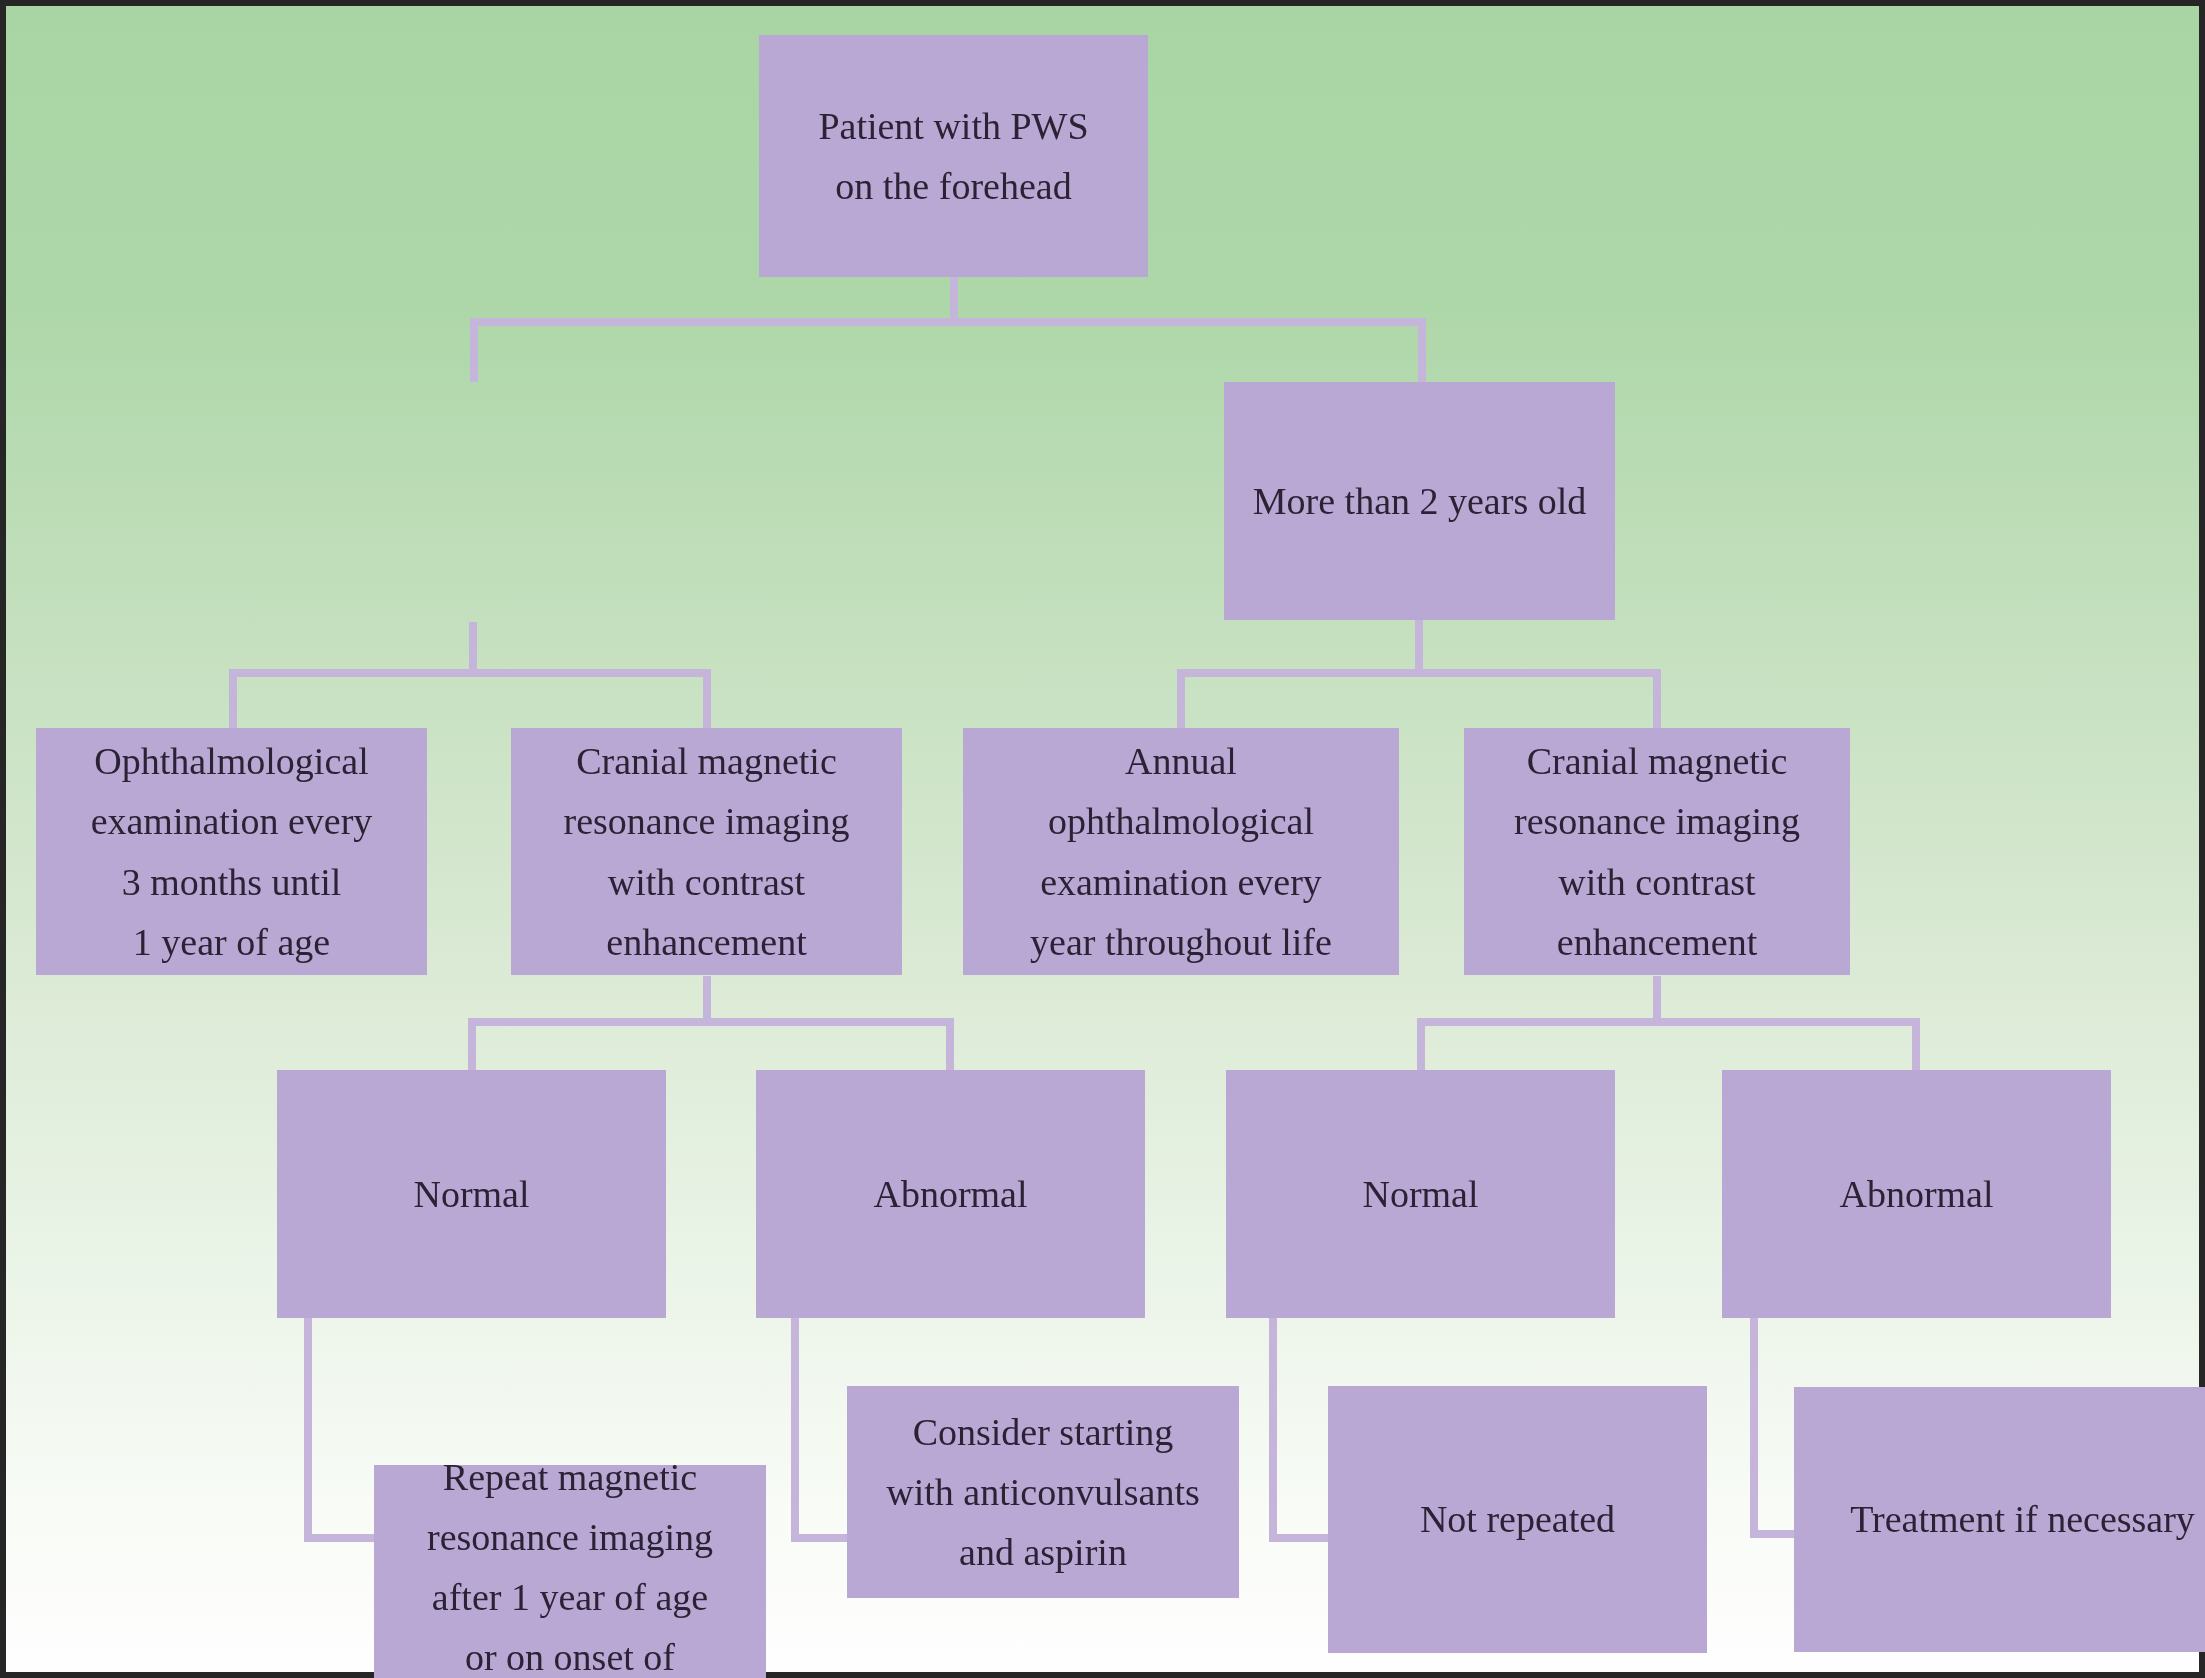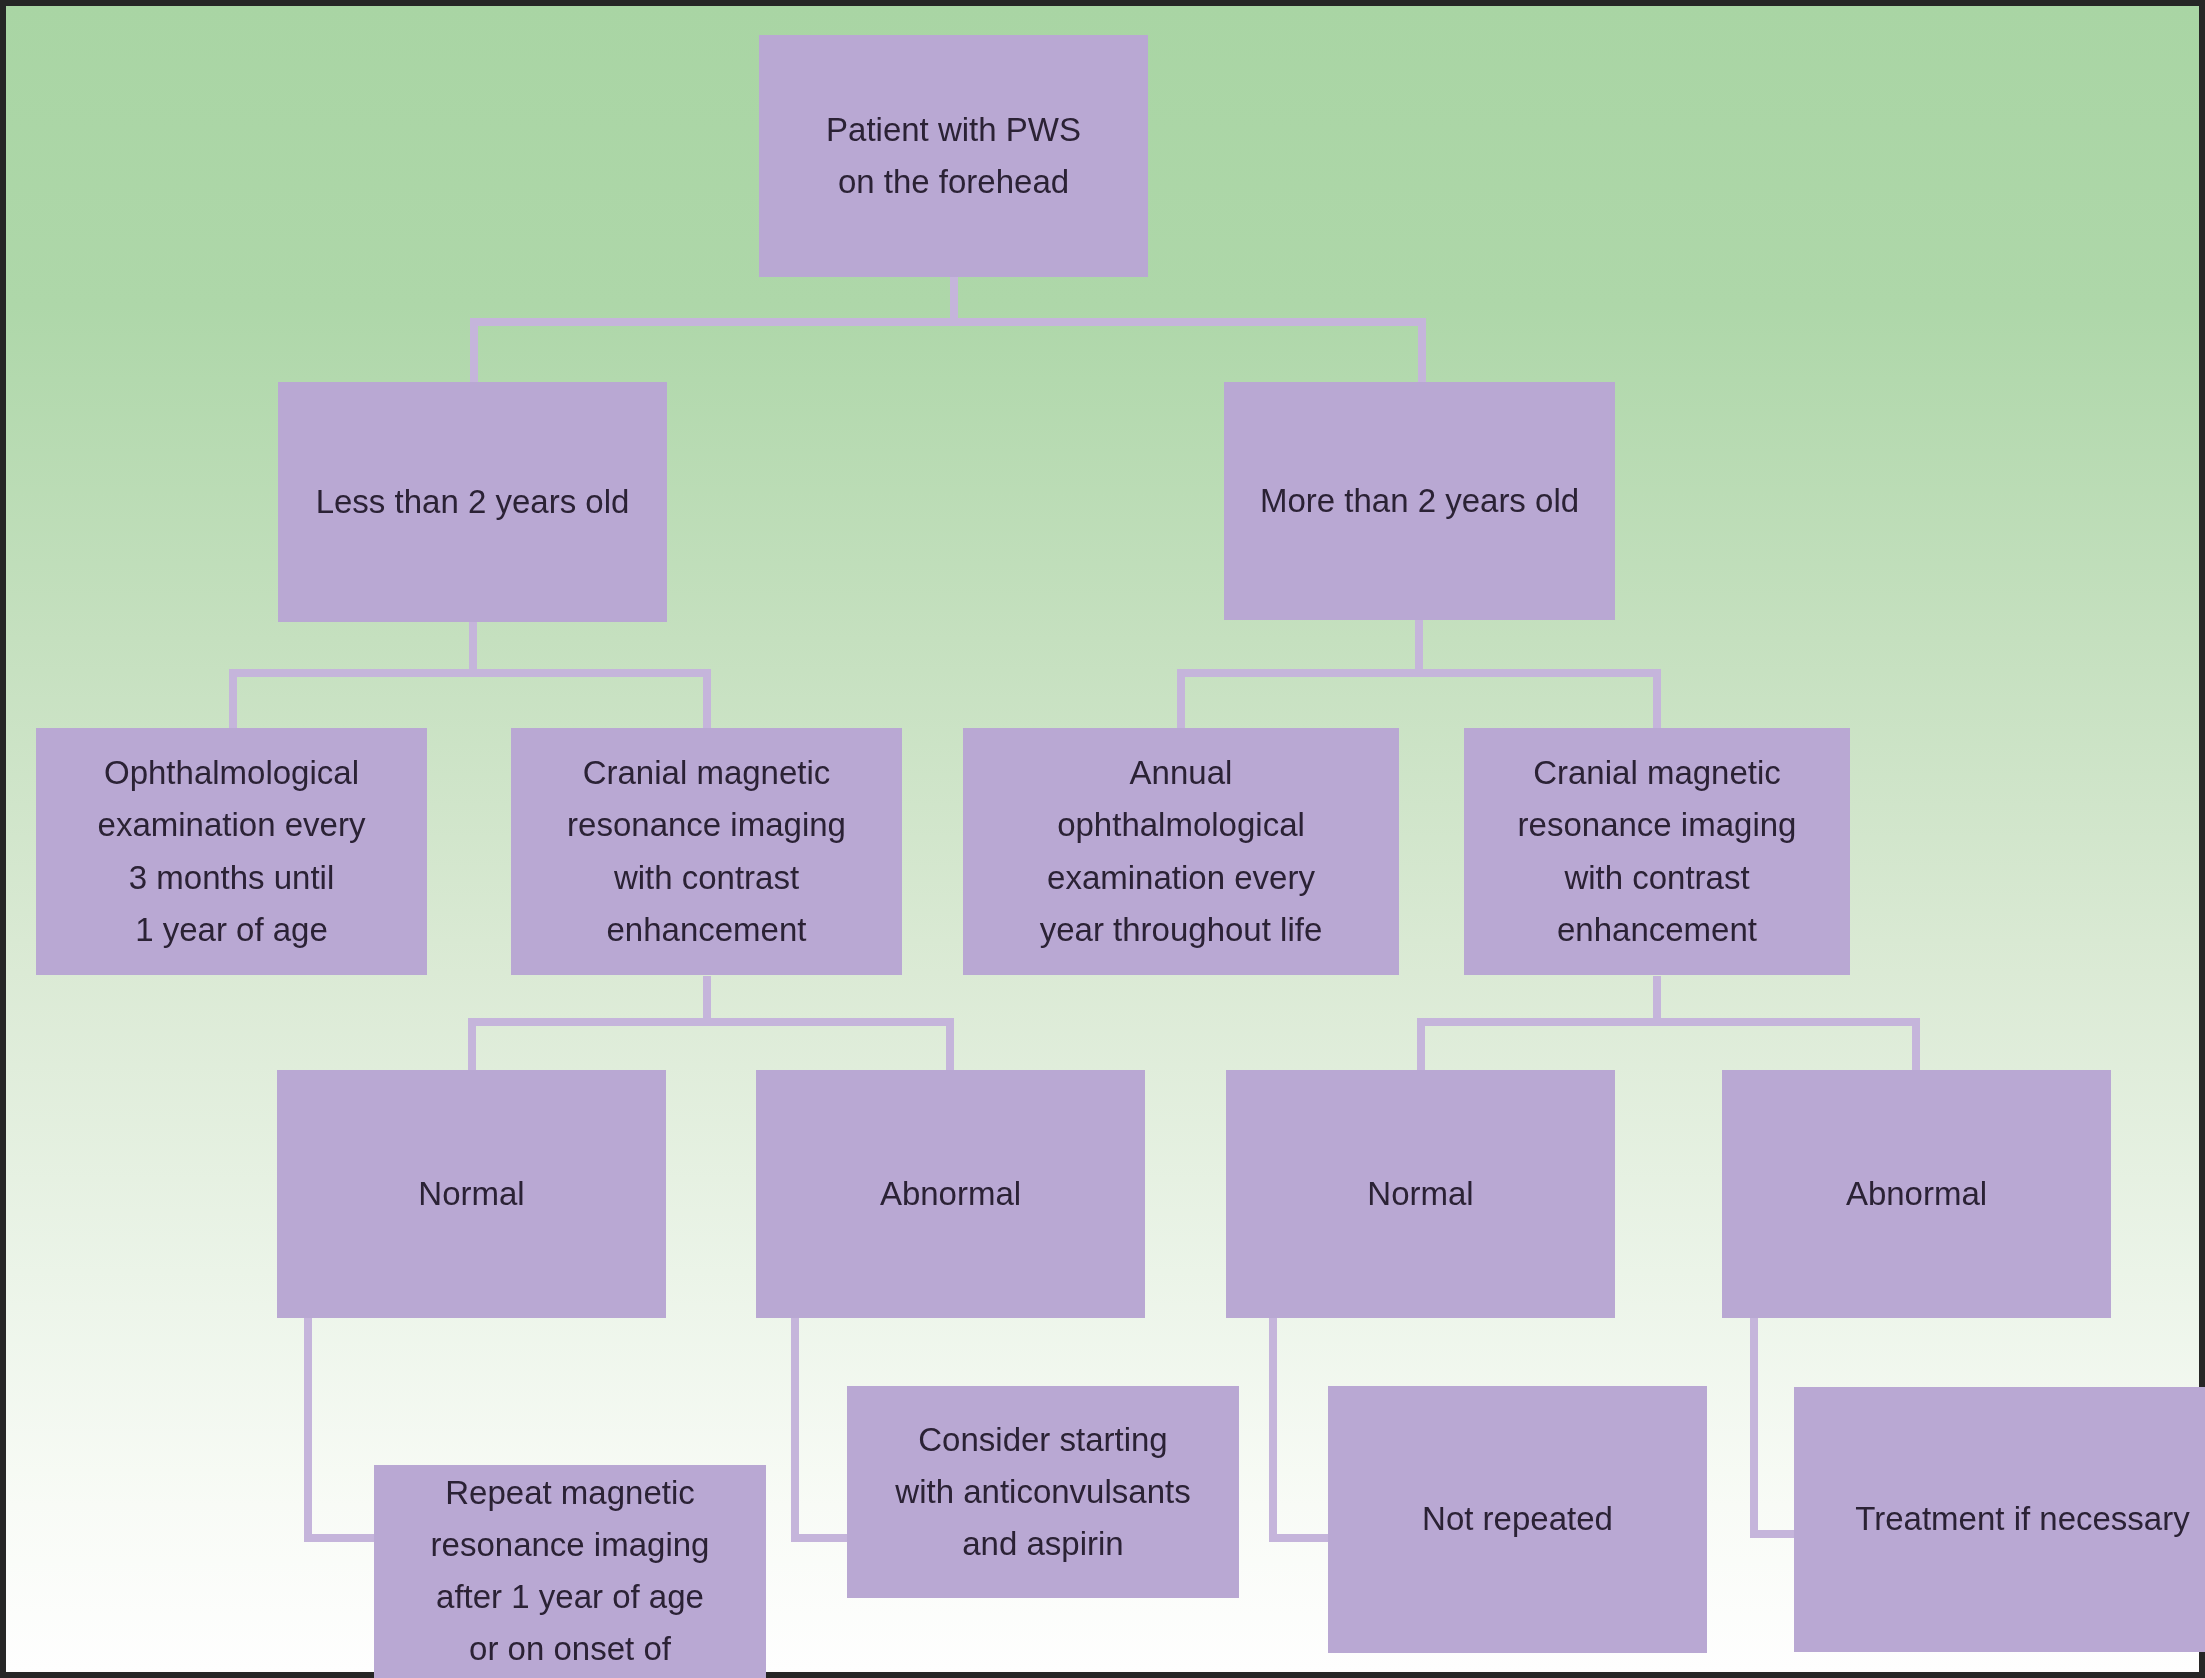--- a/index.html
+++ b/index.html
@@ -11,21 +11,21 @@
     position:absolute;left:0;top:0;width:2205px;height:1678px;
     box-sizing:border-box;border:6.5px solid #262626;
     background:linear-gradient(180deg,
       #a9d5a4 0%, #aed7a9 18%, #c5e0bf 38%, #dbead5 58%,
       #ebf4e8 76%, #f8fbf6 90%, #fefefe 100%);
   }
   .node{
     position:absolute;background:#b9a8d3;color:#2b2235;
     display:flex;align-items:center;justify-content:center;
     text-align:center;white-space:pre-line;
-    font-size:33px;line-height:1.58;
+    font-size:38px;line-height:1.58;font-family:Liberation Serif, serif;
   }
   .conn{position:absolute;background:#c5b5db;}
 </style>
 </head>
 <body>
 
 <div class="stage">
   <div class="frame">
 
     <div class="conn" style="left:944px;top:270px;width:8px;height:45px"></div>
@@ -58,21 +58,20 @@
     <div class="conn" style="left:785px;top:1312px;width:8px;height:224px"></div>
     <div class="conn" style="left:785px;top:1528px;width:56px;height:8px"></div>
     <div class="conn" style="left:1263px;top:1312px;width:8px;height:224px"></div>
     <div class="conn" style="left:1263px;top:1528px;width:59px;height:8px"></div>
     <div class="conn" style="left:1744px;top:1312px;width:8px;height:220px"></div>
     <div class="conn" style="left:1744px;top:1524px;width:44px;height:8px"></div>
 
     <div class="node" style="left:753px;top:29px;width:389px;height:242px">Patient with PWS
 on the forehead</div>
 
-    <div class="node" style="left:272px;top:376px;width:389px;height:240px">Less than 2 years old</div>
 
     <div class="node" style="left:1218px;top:376px;width:391px;height:238px">More than 2 years old</div>
 
     <div class="node" style="left:30px;top:722px;width:391px;height:247px">Ophthalmological
 examination every
 3 months until
 1 year of age</div>
 
     <div class="node" style="left:505px;top:722px;width:391px;height:247px">Cranial magnetic
 resonance imaging

